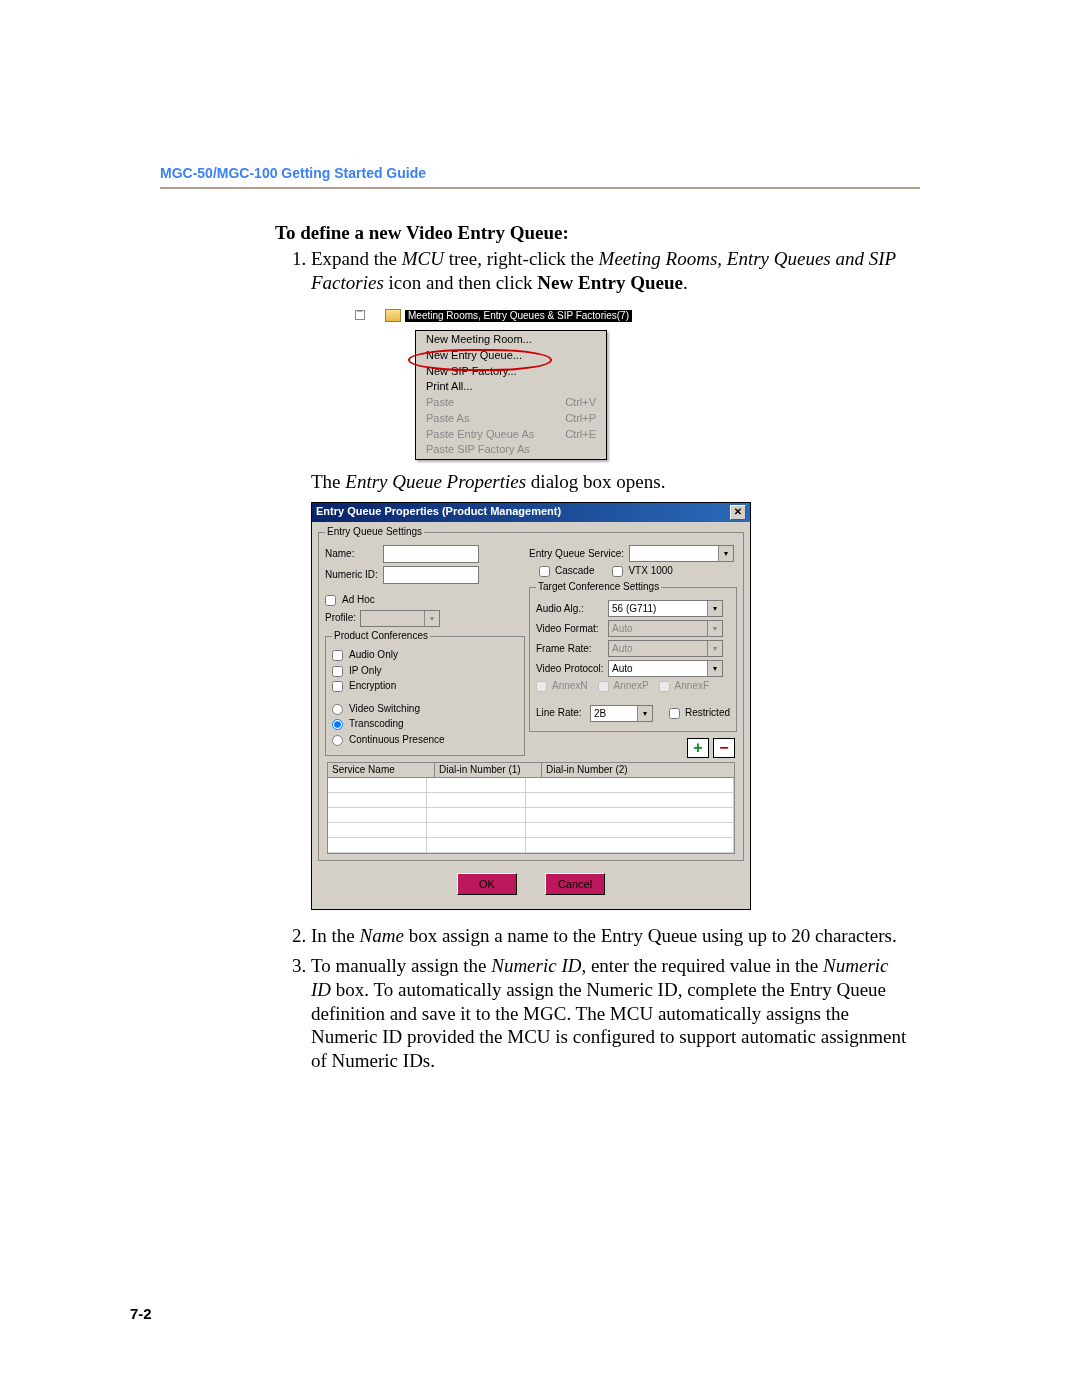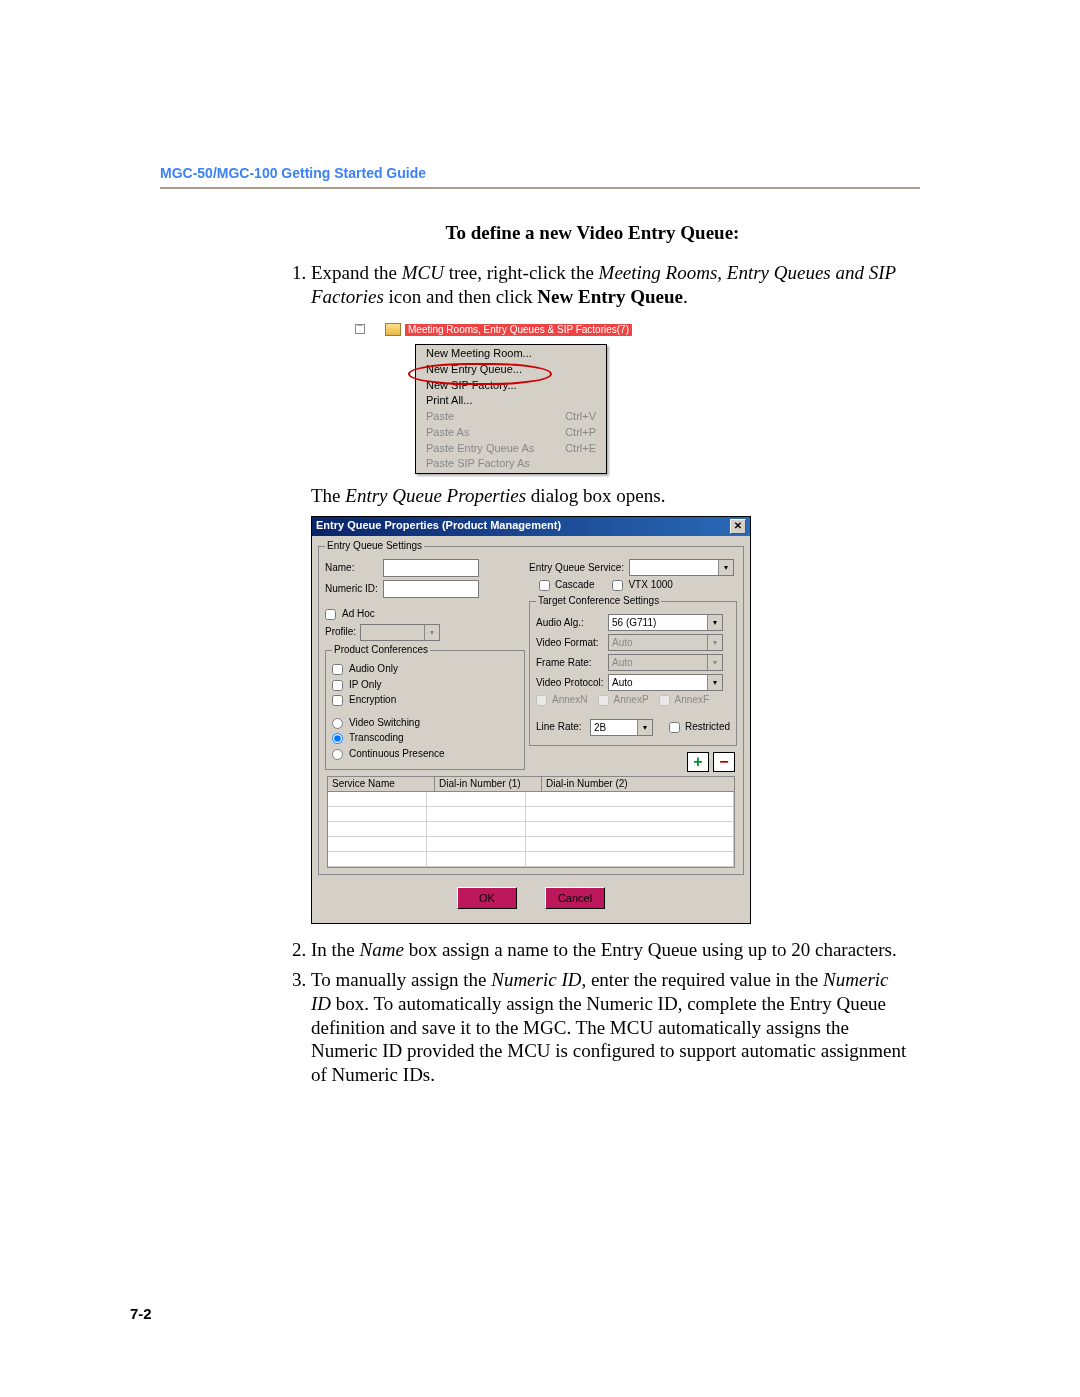--- a/index.html
+++ b/index.html
@@ -27,22 +27,21 @@
     margin-bottom: 32px;
   }
   .content {
     padding-left: 115px;
     padding-right: 10px;
     font-size: 19px;
     line-height: 1.25;
   }
   .section-title {
     font-weight: bold;
-    margin-bottom: 16px;
-    text-align: center;
+    margin-bottom: 2px;
   }
   ol.steps {
     margin: 0 0 0 0;
     padding-left: 36px;
   }
   ol.steps li {
     margin-bottom: 6px;
   }
   .italic { font-style: italic; }
   .bold { font-weight: bold; }
@@ -81,21 +80,21 @@
     font-family: Tahoma, Arial, sans-serif;
     font-size: 10px;
   }
   .tree-icon {
     width: 14px; height: 11px;
     background: linear-gradient(#ffe08a,#e6b84a);
     border: 1px solid #a07c2c;
     margin-right: 4px;
   }
   .tree-label {
-    background: #ef4444;
+    background: #000000;
     color: #fff;
     padding: 0 3px;
   }
   .ctxmenu {
     margin-top: 2px;
     margin-left: 30px;
     width: 190px;
     background: #d4d0c8;
     border: 1px solid #000;
     box-shadow: 2px 2px 2px rgba(0,0,0,0.3);

